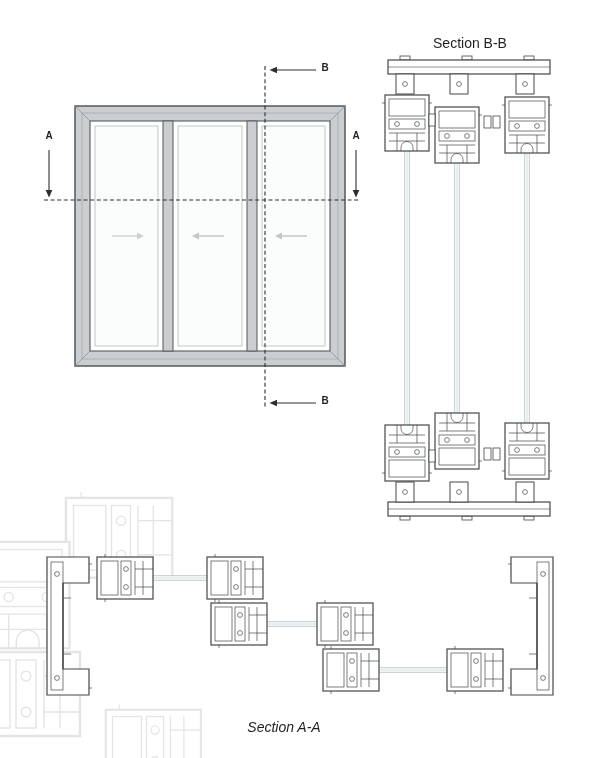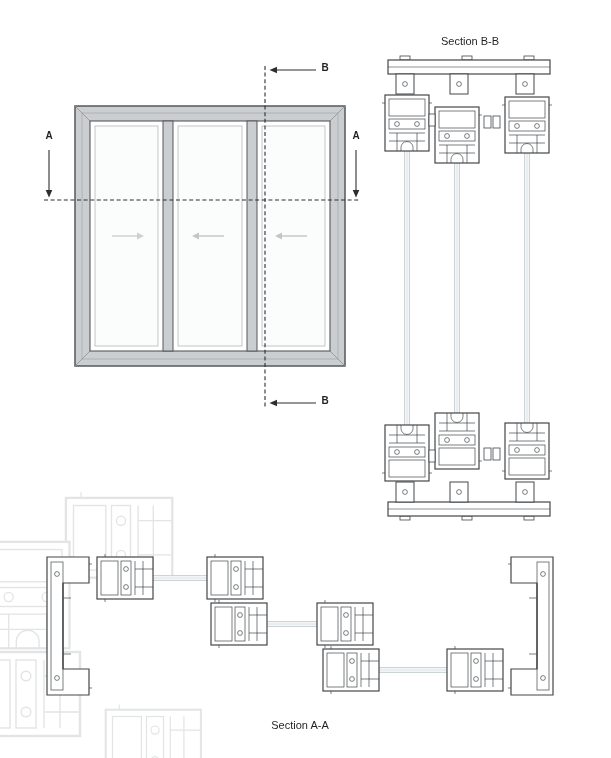--- a/index.html
+++ b/index.html
@@ -2,21 +2,21 @@
 <html><head>
 <meta charset="utf-8">
 <style>
   * { margin:0; padding:0; box-sizing:border-box; }
   html,body { background:#ffffff; }
   body { font-family:"Liberation Sans", sans-serif; }
   .page { position:relative; width:611px; height:758px; background:#ffffff; overflow:hidden; }
   .page svg { position:absolute; left:0; top:0; }
   .label { position:absolute; color:#231f20; line-height:1; }
   .marker { font-size:10px; font-weight:700; width:14px; text-align:center; }
-  .title { font-size:11px; font-weight:400; width:160px; text-align:center; }
+  .title { font-size:14px; font-weight:400; width:160px; text-align:center; }
 </style>
 </head>
 <body>
 
 <div class="page">
 
   <svg width="611" height="758" viewBox="0 0 611 758">
     <defs>
       <g id="sashV" stroke="currentColor" fill="none">
         <rect x="1" y="1" width="44" height="56" fill="#ffffff" stroke-width="1.2"></rect>
@@ -152,15 +152,15 @@
       <use href="#sashH" x="322" y="648"></use>
       <use href="#sashH" x="446" y="648"></use>
     </g>
   </svg>
 
   <div class="label marker" style="left:42px; top:131px;">A</div>
   <div class="label marker" style="left:349px; top:131px;">A</div>
   <div class="label marker" style="left:318px; top:63px;">B</div>
   <div class="label marker" style="left:318px; top:396px;">B</div>
   <div class="label title" style="left:390px; top:36px;">Section B-B</div>
-  <div class="label title" style="left:220px; top:720px;">Section A-A</div>
+  <div class="label title" style="left:204px; top:720px;font-style:italic;">Section A-A</div>
 
 </div>
 
 </body></html>

